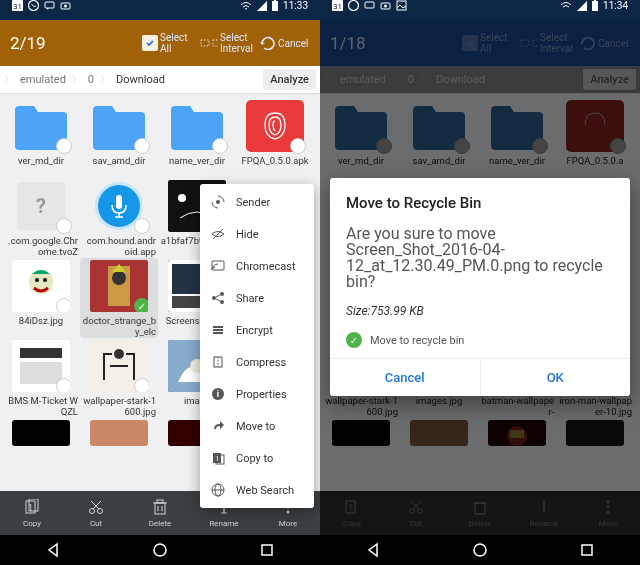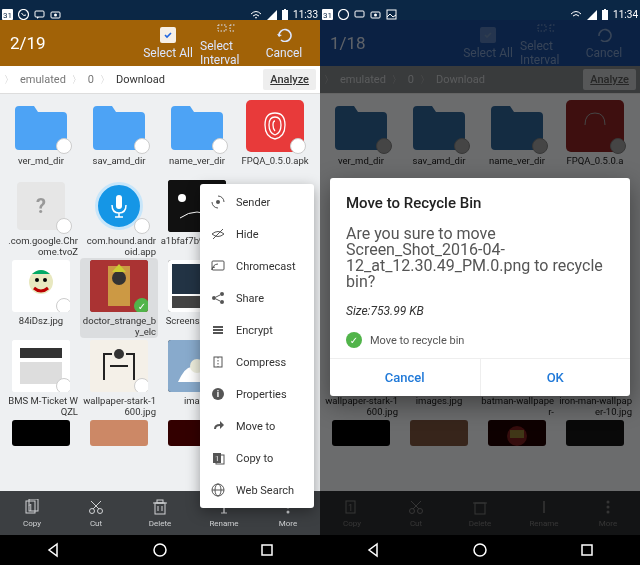--- a/index.html
+++ b/index.html
@@ -1,29 +1,29 @@
 <!DOCTYPE html>
 <html><head>
 <meta charset="utf-8">
 <style>
   * { box-sizing: border-box; margin: 0; padding: 0; font-family: Roboto, Arial, sans-serif; }
   body { background: #1a1a1a; width: 640px; height: 565px; overflow: hidden; position: relative; }
   .screens { display: flex; width: 640px; height: 565px; }
   .screen { width: 320px; height: 565px; background: #eef0f2; position: relative; overflow: hidden; }
-  .statusbar { height: 20px; background: #0b2745; color: #fff; display: flex; align-items: flex-end; font-size: 10px; padding: 0 2px; justify-content: space-between; }
+  .statusbar { height: 20px; background: #0b2745; color: #fff; display: flex; align-items: flex-start; font-size: 10px; padding: 0 12px; justify-content: space-between; }
   .sb-left, .sb-right { display: flex; gap: 5px; align-items: center; }
   .sb-icon svg { display: block; }
   .titlebar { height: 46px; background: #a16207; color: #fff; display: flex; align-items: center; padding: 0 10px; gap: 6px; }
   .tb-count { font-size: 17px; flex: 1; }
-  .tb-btn { display: flex; flex-direction: column; align-items: center; font-size: 12px; color: #dbe6ff; width: 52px; gap: 2px; }
+  .tb-btn { display: flex; flex-direction: row; align-items: center; font-size: 10px; color: #dbe6ff; width: 52px; gap: 2px; }
   .tb-btn .ico { width: 18px; height: 18px; display: flex; align-items: center; justify-content: center; }
   .breadcrumb { height: 28px; background: #fff; display: flex; align-items: center; gap: 4px; font-size: 11px; color: #777; padding: 0 4px; border-bottom: 1px solid #ddd; }
   .crumb { padding: 2px 2px; }
   .chev { color: #bbb; font-size: 10px; }
-  .analyze { margin-left: auto; background: #eee; color: #333; font-weight: 500; padding: 4px 7px; border-radius: 2px; font-size: 11px; text-decoration: underline; }
+  .analyze { margin-left: auto; background: #eee; color: #333; font-weight: 500; padding: 4px 7px; border-radius: 2px; font-size: 11px; }
   .grid { padding: 4px 2px 0 2px; height: 420px; overflow: hidden; }
   .row { display: flex; }
   .cell { width: 78px; padding: 2px 1px 1px 1px; display: flex; flex-direction: column; align-items: center; position: relative; }
   .thumb { width: 58px; height: 52px; background: #4da3f5; border-radius: 3px; display: flex; align-items: center; justify-content: center; position: relative; }
   .thumb.folder { background: transparent; }
   .thumb.folder svg { width: 58px; height: 52px; }
   .thumb.img { background: #222; overflow: hidden; }
   .thumb .sel { position: absolute; right: -2px; bottom: -2px; width: 16px; height: 16px; border-radius: 50%; background: #fff; border: 1px solid #ccc; }
   .thumb .sel.on { background: #51b44a; border-color: #51b44a; display: flex; align-items: center; justify-content: center; }
   .thumb .sel.on::after { content: "✓"; color: #fff; font-size: 10px; }

